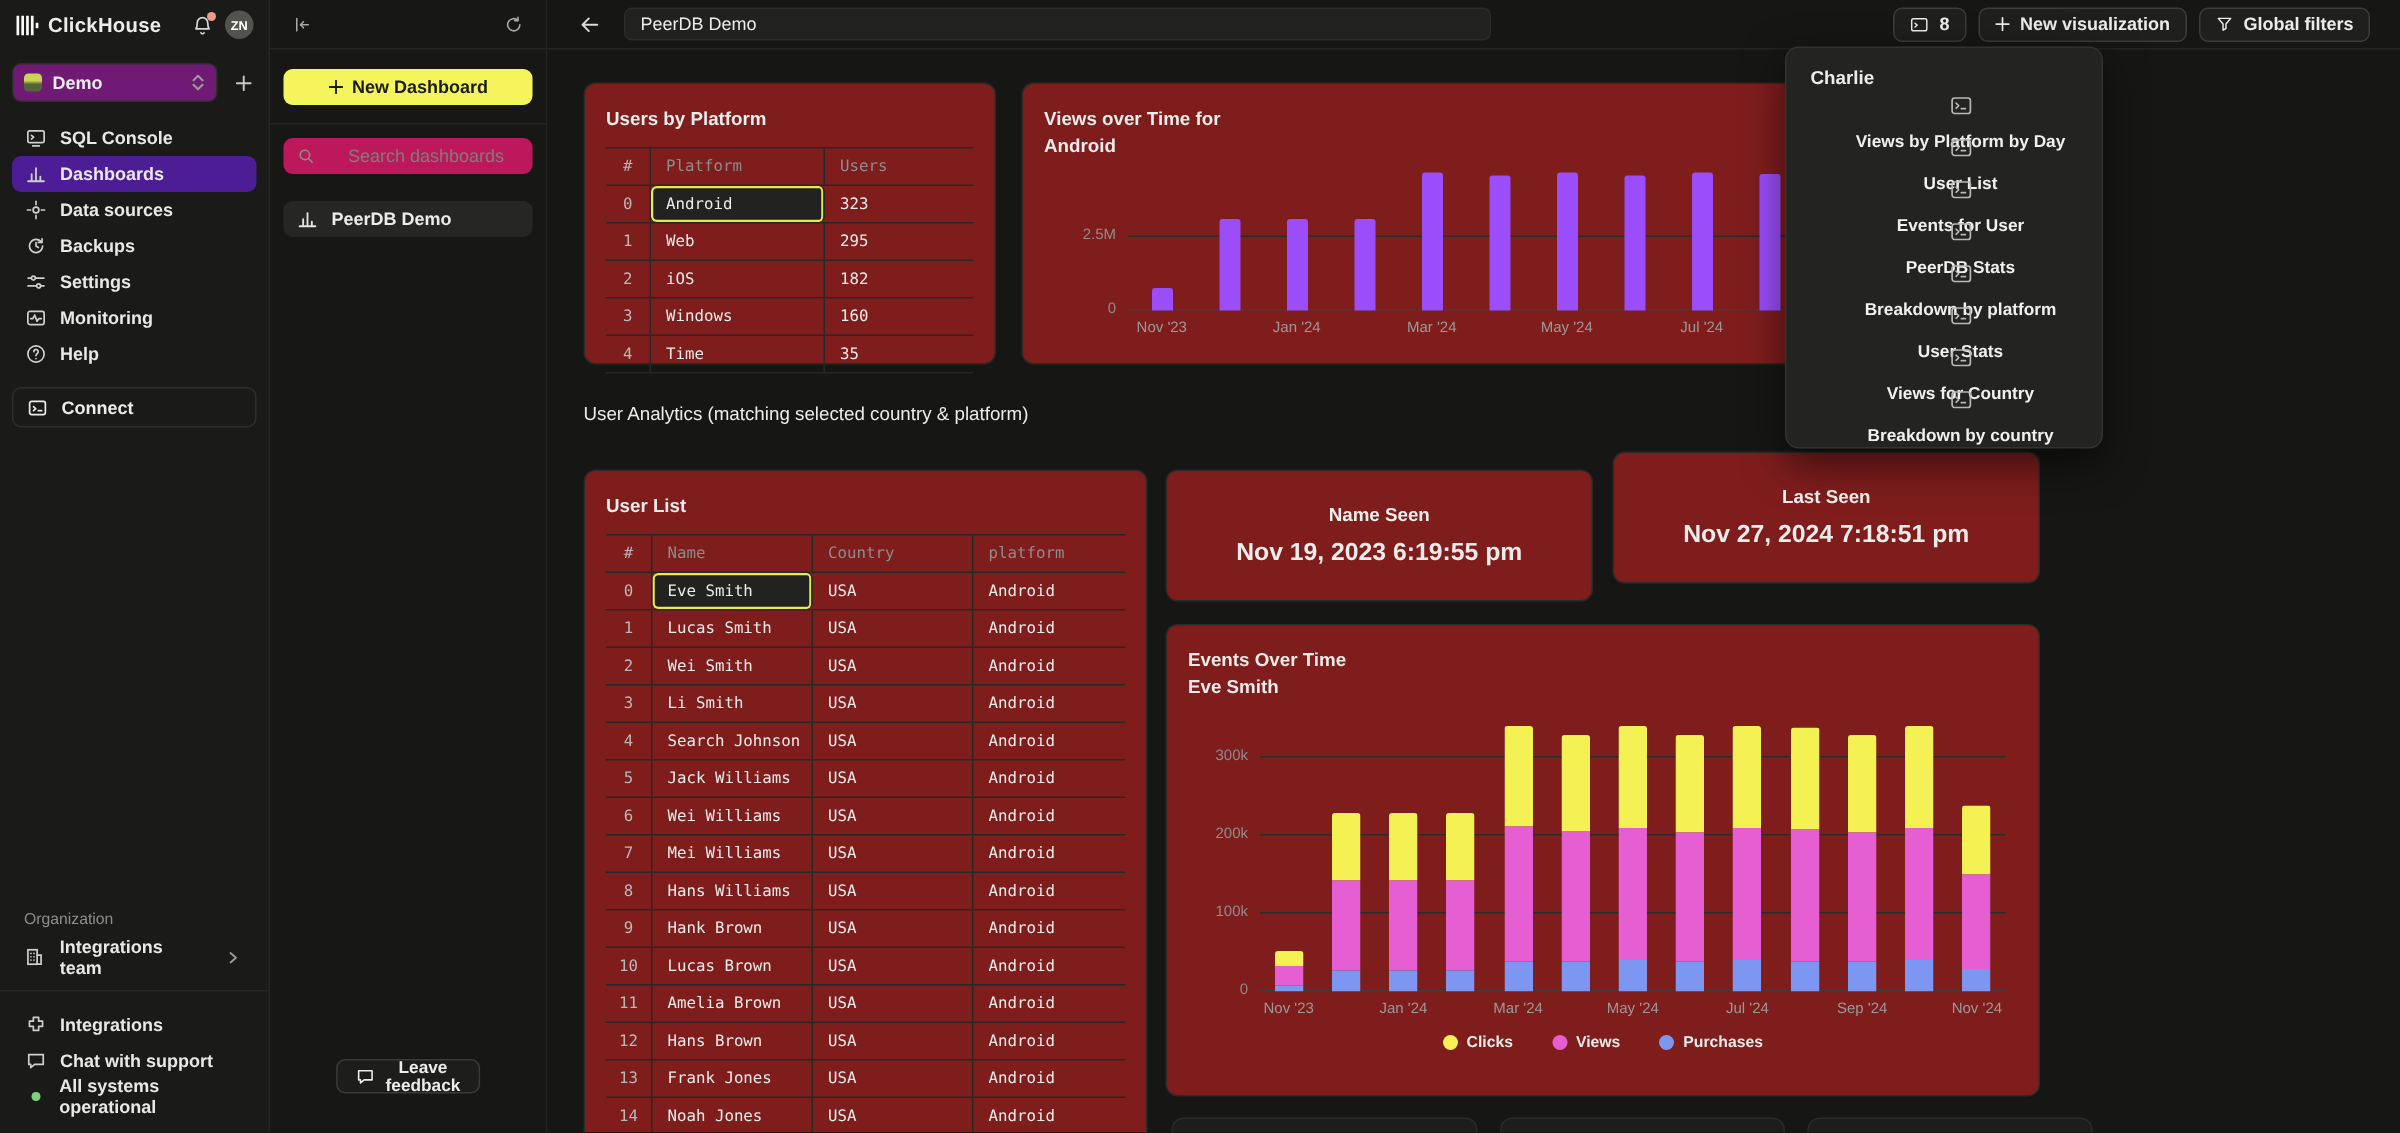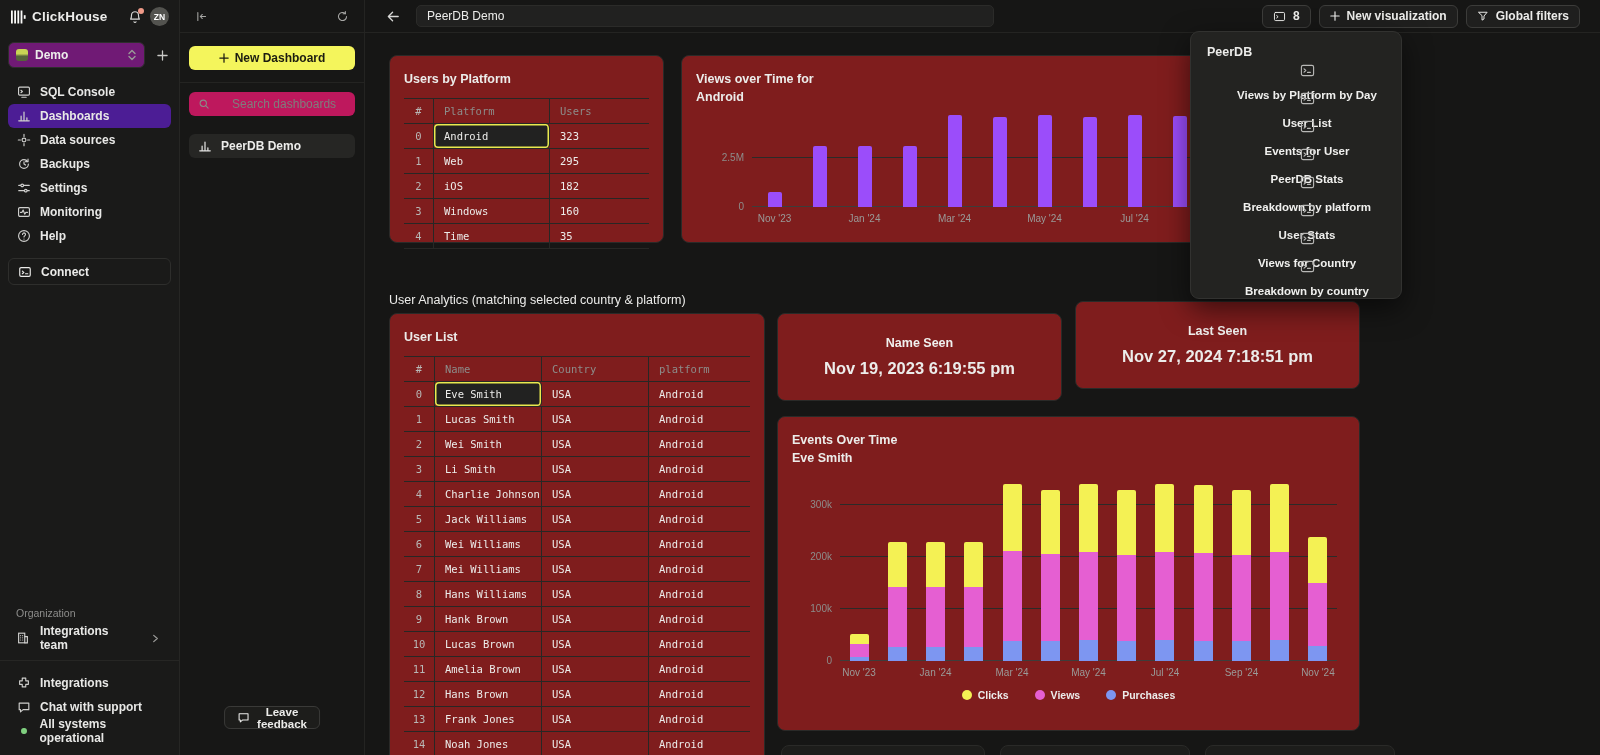--- a/index.html
+++ b/index.html
@@ -82,21 +82,21 @@
   .tbl-row { display:grid; border-bottom:1px solid #272725; align-items:stretch; }
   .tbl-row.head { border-top:1px solid #272725; color:#8d8d8b; }
   .tbl .cell { padding:0 10px; height:24px; line-height:24px; border-right:1px solid #272725;
     white-space:nowrap; overflow:hidden; position:relative; }
   .tbl .cell:last-child { border-right:none; }
   .tbl .cell.idx { text-align:center; padding:0 4px; color:#b8b8b6; }
   .tbl .cell.sel { box-shadow:inset 0 0 0 1.5px #e9e94f; border-radius:4px; background:#222221; }
   .upt .tbl-row { grid-template-columns:30px 116px 1fr; }
   .ult .tbl-row { grid-template-columns:31px 107px 107px 1fr; }
 
-  .note-text { position:absolute; font-size:12.5px; color:#ececea;margin-top:24px; }
+  .note-text { position:absolute; font-size:12.5px; color:#ececea; }
 
   
   .stat { display:flex; flex-direction:column; align-items:center; justify-content:center; gap:9px; }
   .stat-label { font-size:12.5px; font-weight:bold; color:#f0f0ee; }
   .stat-value { font-size:16.5px; font-weight:bold; }
   .plot { position:absolute; }
   .gridline { position:absolute; left:0; right:0; height:1px; background:#2b2b29; }
   .gridline.zero { background:#3d3d3b; }
   .ylabel { position:absolute; right:100%; margin-right:8px; transform:translateY(-50%);
     font-size:10px; color:#8d8d8b; white-space:nowrap; }
@@ -521,21 +521,21 @@
               <div class="cell">Android</div>
             </div>
             <div class="tbl-row">
               <div class="cell idx">3</div>
               <div class="cell">Li Smith</div>
               <div class="cell">USA</div>
               <div class="cell">Android</div>
             </div>
             <div class="tbl-row">
               <div class="cell idx">4</div>
-              <div class="cell">Charlie Johnson</div>
+              <div class="cell">Search Johnson</div>
               <div class="cell">USA</div>
               <div class="cell">Android</div>
             </div>
             <div class="tbl-row">
               <div class="cell idx">5</div>
               <div class="cell">Jack Williams</div>
               <div class="cell">USA</div>
               <div class="cell">Android</div>
             </div>
             <div class="tbl-row">
@@ -746,21 +746,21 @@
             </div>
           </div>
       </section>
 
       <div class="stub" style="left:416px; width:204px;"></div>
       <div class="stub" style="left:635px; width:190px;"></div>
       <div class="stub" style="left:840px; width:190px;"></div>
     </div>
 
     <div class="queries-panel">
-      <div class="queries-title">PeerDB</div>
+      <div class="queries-title">Charlie</div>
       <div id="queries-list">
           <div class="query-item">
             <span class="icn">
               <svg width="15" height="15" viewBox="0 0 16 16" fill="none" stroke="currentColor" stroke-width="1.2" stroke-linecap="round" stroke-linejoin="round">
                 <rect x="1.5" y="2.5" width="13" height="11" rx="1.8"></rect>
                 <path d="M4.3 6.2 6.2 8 4.3 9.8M8 10h3"></path>
               </svg>
             </span>
             <span>Views by Platform by Day</span>
           </div>

